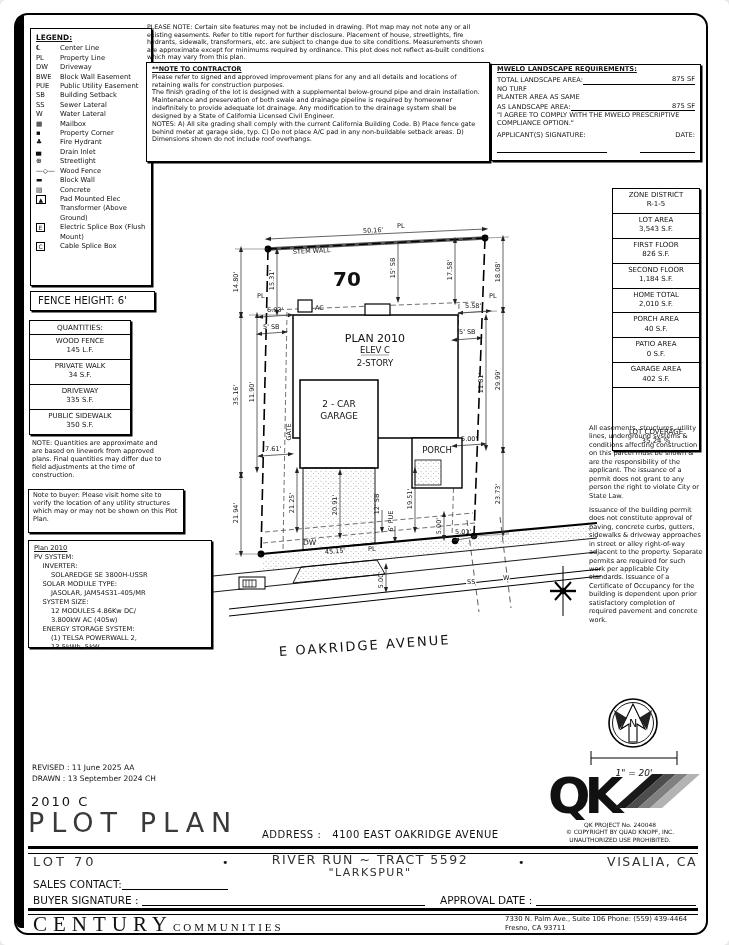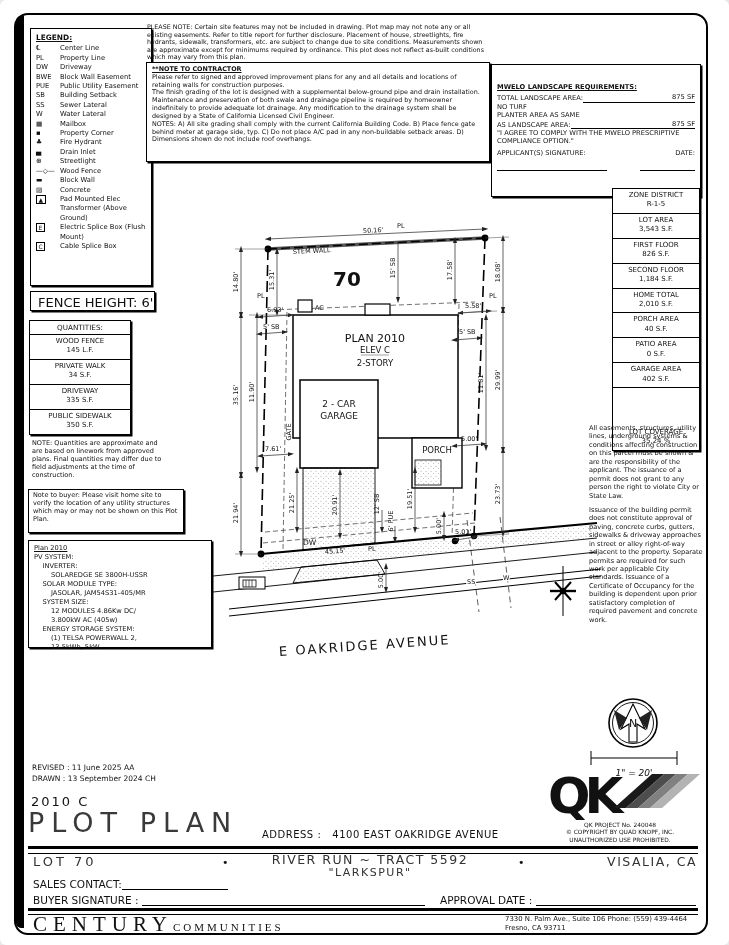--- a/index.html
+++ b/index.html
@@ -12,34 +12,34 @@
   
   .legend{left:30px;top:28px;width:112px;height:250px;padding:4px 3px 2px 5px;font-size:6.8px;line-height:9.4px;}
   .legend-title{font-weight:bold;text-decoration:underline;font-size:7.4px;margin-bottom:2px;}
   .lg-item{display:flex;}
   .lg-sym{width:24px;flex:0 0 24px;text-align:left;}
   .lg-sym.boxed span{border:1px solid #000;padding:0 1.5px;font-size:6px;}
   
   .please-note{left:147px;top:23px;width:344px;font-size:6.35px;line-height:1.2;}
   .contractor{left:146px;top:62px;width:332px;height:92px;padding:3px 5px;font-size:6.4px;line-height:1.22;}
   .contractor .t{text-decoration:underline;font-weight:bold;}
-  .mwelo{left:491px;top:64px;width:198px;height:95px;padding:18px 5px;font-size:6.7px;line-height:1.25;}
+  .mwelo{left:491px;top:64px;width:198px;height:95px;padding:0 5px;font-size:6.7px;line-height:1.25;}
   .mwelo .t{text-decoration:underline;font-weight:bold;margin-bottom:2px;}
   .mwelo .row{display:flex;align-items:flex-end;}
   .mwelo .fill{flex:1;border-bottom:1px solid #000;text-align:right;}
   .mwelo .sig{display:flex;justify-content:space-between;margin-top:3px;}
   .mwelo .blank{display:inline-block;border-bottom:1px solid #000;height:10px;}
   
   .zone{left:612px;top:188px;width:86px;font-size:7px;}
   .zone .zrow{border-bottom:1.4px solid #000;text-align:center;padding:2px 1px 3px;line-height:1.35;}
   .zone .zrow:last-child{border-bottom:none;margin-top:38px;}
   .ease{left:589px;top:424px;width:114px;font-size:6.6px;line-height:1.28;}
   .ease p{margin:0 0 6px;}
   
-  .fence{left:30px;top:291px;width:116px;height:15px;padding:3px 0 0 7px;font-size:13px;}
+  .fence{left:30px;top:291px;width:116px;height:15px;padding:3px 0 0 7px;font-size:10px;}
   .quant{left:29px;top:320px;width:100px;font-size:7px;}
   .quant .qt{border-bottom:1.4px solid #000;text-align:center;padding:2px;font-size:7.2px;}
   .quant .qrow{border-bottom:1.4px solid #000;text-align:center;padding:2px 1px 3px;line-height:1.35;}
   .quant .qrow:last-child{border-bottom:none;}
   .qnote{left:32px;top:440px;width:138px;font-size:6.5px;line-height:1.22;}
   .bnote{left:28px;top:489px;width:146px;height:38px;padding:2px 4px;font-size:6.5px;line-height:1.22;border-width:1.3px;}
   .pv{left:28px;top:540px;width:172px;height:100px;padding:3px 5px;font-size:6.7px;line-height:9px;}
   .pv .t{text-decoration:underline;}
   .pv pre{margin:0;font-family:"DejaVu Sans",sans-serif;font-size:6.7px;line-height:9px;white-space:pre;}
   

